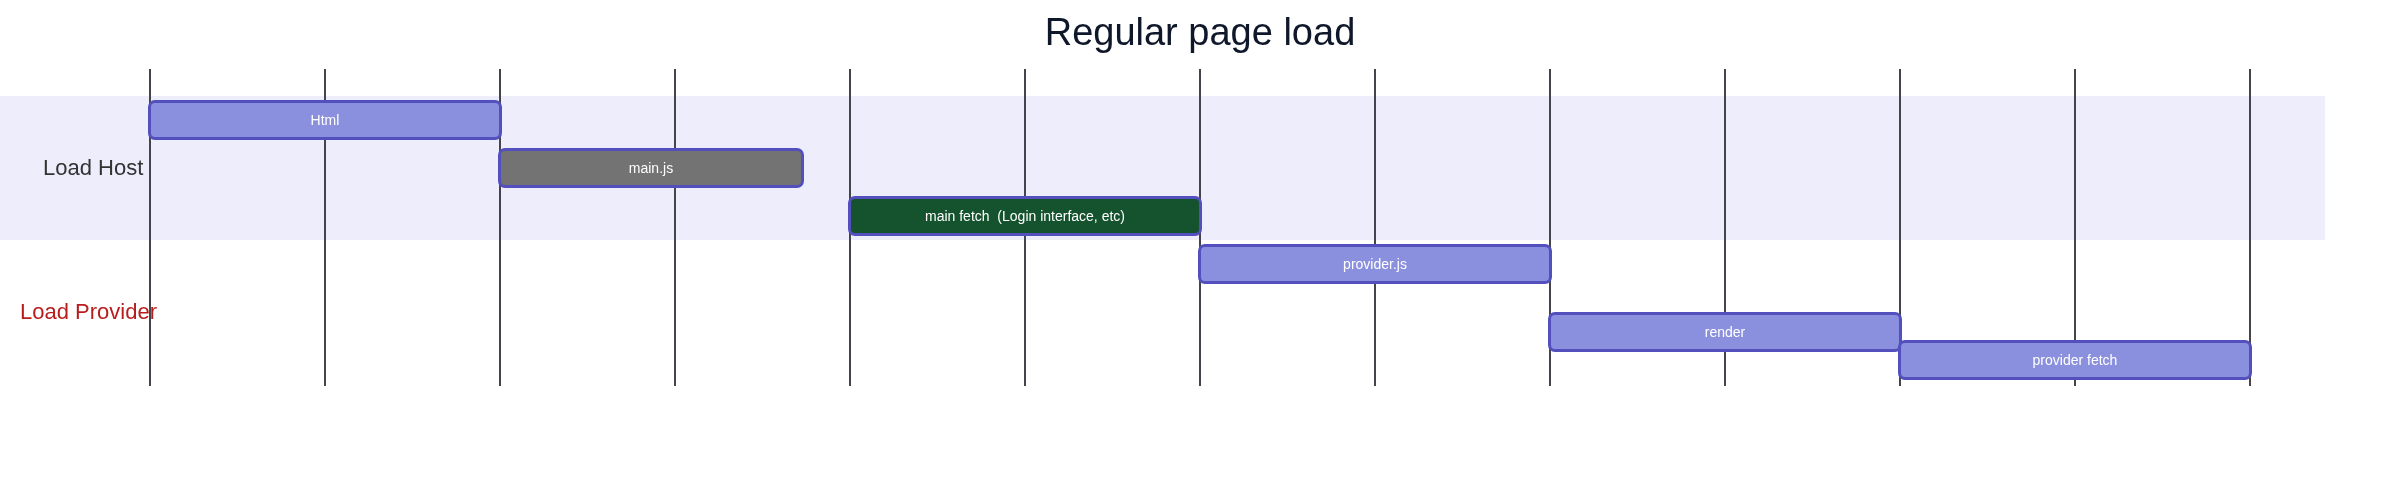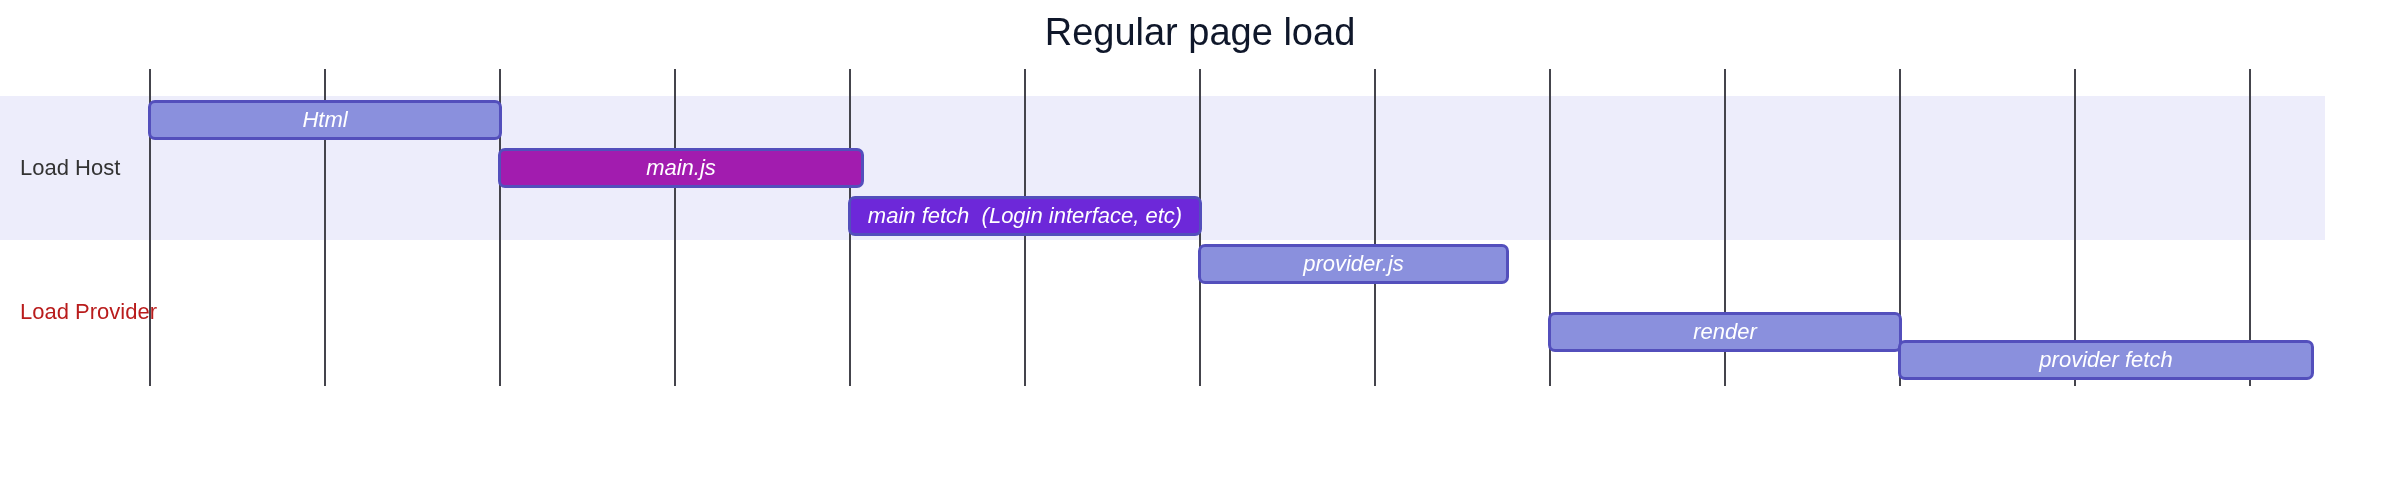--- a/index.html
+++ b/index.html
@@ -41,24 +41,23 @@
     box-sizing: border-box;
     border-style: solid;
     border-width: 3px;
     border-radius: 7px;
     z-index: 3;
     display: flex;
     align-items: center;
     justify-content: center;
   }
   .task-label {
-    font-size: 22px;
+    font-size: 14px;
     white-space: pre;
     text-align: left;
-    font-style: italic;
   }
   .section-label {
     position: absolute;
     left: 20px;
     font-size: 22px;
     line-height: 26px;
     white-space: nowrap;
     z-index: 4;
   }
 </style>
@@ -83,33 +82,33 @@
       <div class="gridline" style="left: 1549px; background: rgb(68, 68, 76);"></div>
       <div class="gridline" style="left: 1724px; background: rgb(68, 68, 76);"></div>
       <div class="gridline" style="left: 1899px; background: rgb(68, 68, 76);"></div>
       <div class="gridline" style="left: 2074px; background: rgb(68, 68, 76);"></div>
       <div class="gridline" style="left: 2249px; background: rgb(68, 68, 76);"></div>
     </div>
   <div id="bars-layer">
       <div class="task-bar" style="left: 148px; width: 354px; top: 100px; background: rgb(138, 144, 221); border-color: rgb(83, 79, 188);">
         <span class="task-label" style="color: rgb(255, 255, 255);">Html</span>
       </div>
-      <div class="task-bar" style="left: 498px; width: 366px; top: 148px; background: #a21caf; border-color: rgb(83, 79, 188);">
+      <div class="task-bar" style="left: 498px; width: 306px; top: 148px; background: #737373; border-color: rgb(83, 79, 188);">
         <span class="task-label" style="color: rgb(255, 255, 255);">main.js</span>
       </div>
-      <div class="task-bar" style="left: 848px; width: 354px; top: 196px; background: #6d28d9; border-color: rgb(83, 79, 188);">
+      <div class="task-bar" style="left: 848px; width: 354px; top: 196px; background: #14532d; border-color: rgb(83, 79, 188);">
         <span class="task-label" style="color: rgb(255, 255, 255);">main fetch  (Login interface, etc)</span>
       </div>
-      <div class="task-bar" style="left: 1198px; width: 311px; top: 244px; background: rgb(138, 144, 221); border-color: rgb(83, 79, 188);">
+      <div class="task-bar" style="left: 1198px; width: 354px; top: 244px; background: rgb(138, 144, 221); border-color: rgb(83, 79, 188);">
         <span class="task-label" style="color: rgb(255, 255, 255);">provider.js</span>
       </div>
       <div class="task-bar" style="left: 1548px; width: 354px; top: 292px; background: rgb(138, 144, 221); border-color: rgb(83, 79, 188); margin-top: 20px;">
         <span class="task-label" style="color: rgb(255, 255, 255);">render</span>
       </div>
-      <div class="task-bar" style="left: 1898px; width: 416px; top: 340px; background: rgb(138, 144, 221); border-color: rgb(83, 79, 188);">
+      <div class="task-bar" style="left: 1898px; width: 354px; top: 340px; background: rgb(138, 144, 221); border-color: rgb(83, 79, 188);">
         <span class="task-label" style="color: rgb(255, 255, 255);">provider fetch</span>
       </div>
     </div>
   <div id="labels-layer">
-      <div class="section-label" style="top: 155px; color: rgb(51, 51, 51);">Load Host</div>
+      <div class="section-label" style="top: 155px; color: rgb(51, 51, 51); margin-left: 23px;">Load Host</div>
       <div class="section-label" style="top: 299px; color: #b91c1c;">Load Provider</div>
     </div>
 </div>
 
 </body></html>

